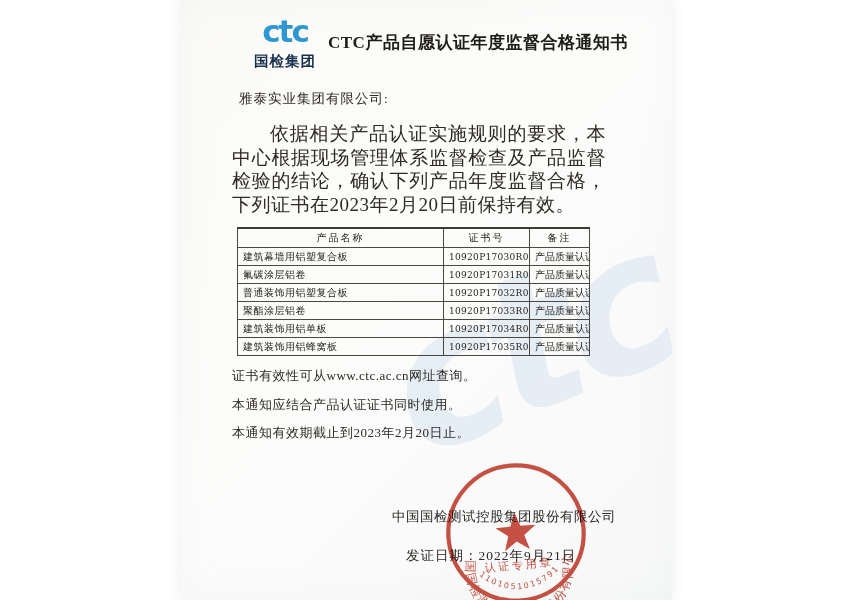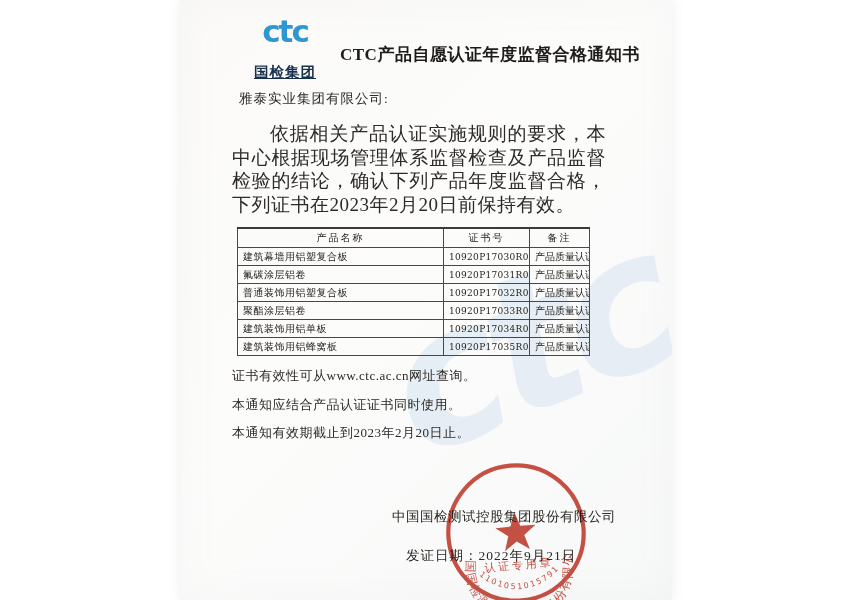--- a/index.html
+++ b/index.html
@@ -30,26 +30,26 @@
   }
 
   .logo { position: absolute; left: 62px; top: 16px; width: 86px; text-align: center; }
   .logo-brand {
     font-family: "DejaVu Sans", sans-serif;
     font-weight: bold; font-size: 31px; line-height: 30px;
     color: #2e97d1; letter-spacing: -2px;
   }
   .logo-sub {
     font-family: "DejaVu Sans", sans-serif;
-    font-weight: bold; font-size: 14.5px; margin-top: 17px;
-    color: #17304d; letter-spacing: 1px; white-space: nowrap; text-decoration: underline;
+    font-weight: bold; font-size: 14.5px; margin-top: 6px;
+    color: #17304d; letter-spacing: 1px; white-space: nowrap;
   }
 
   .title {
-    position: absolute; left: 144px; top: 27px; margin: 16px;
+    position: absolute; left: 144px; top: 27px; margin: 4px;
     width: 300px;
     font-size: 17px; font-weight: bold; color: #1e1c1a;
     letter-spacing: 0.5px; line-height: 24px;
   }
 
   .addressee {
     position: absolute; left: 59px; top: 90px;
     font-size: 13.5px; color: #2d2a27; letter-spacing: 1px;
   }
 

